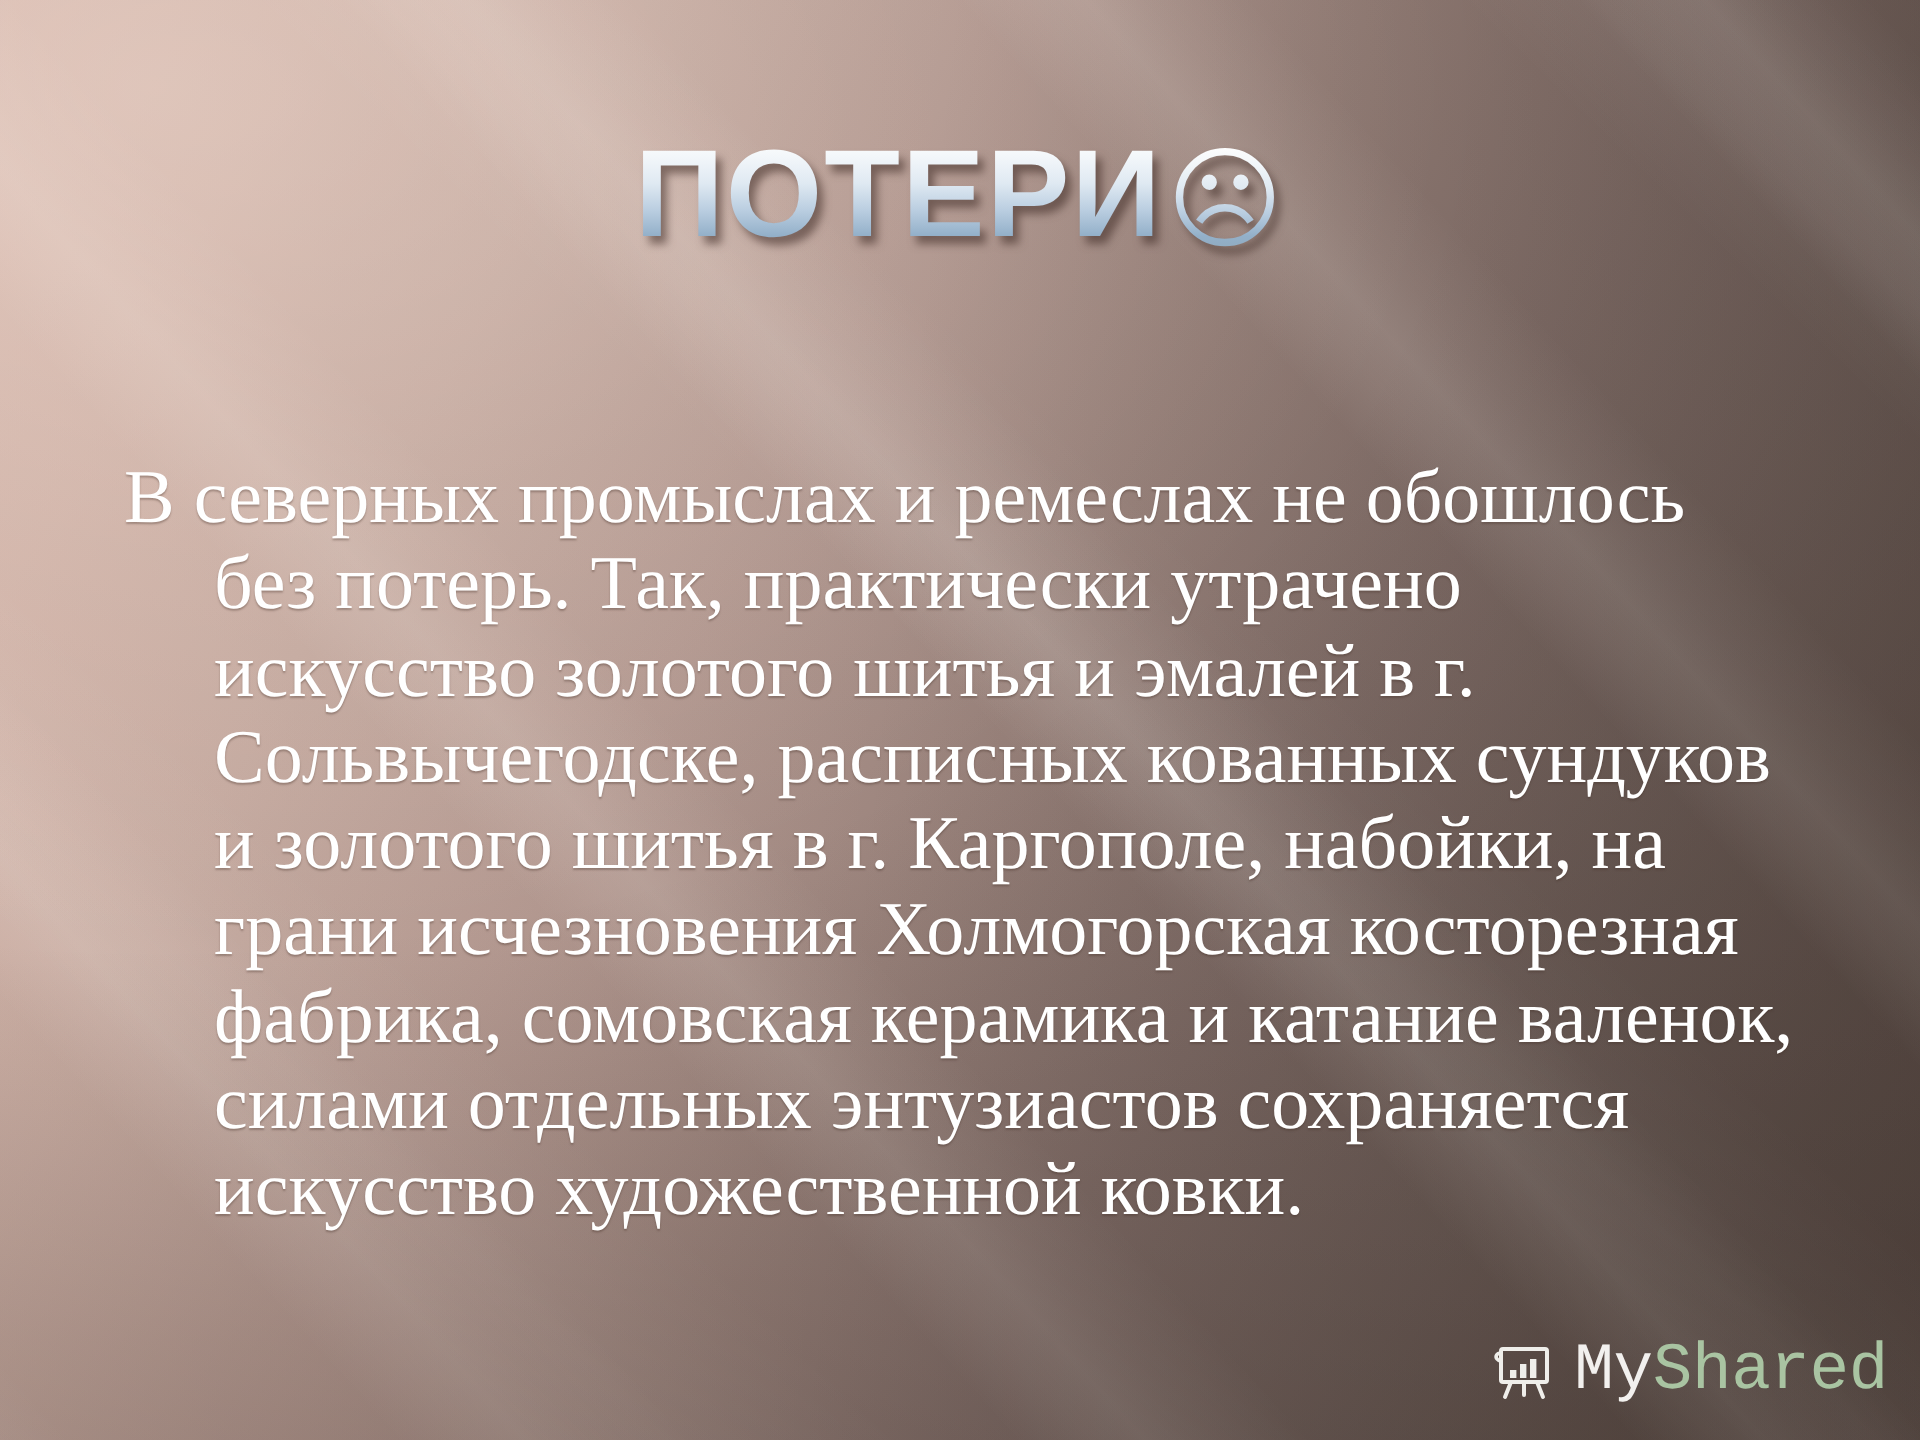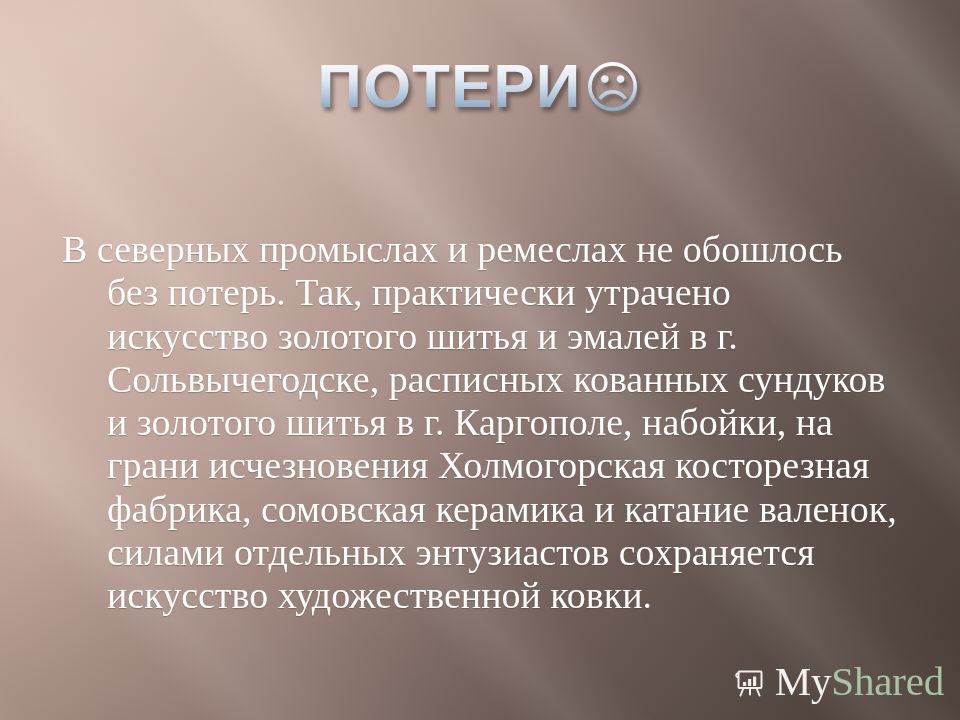--- a/index.html
+++ b/index.html
@@ -80,21 +80,21 @@
   }
 
   .slide-content {
     position: absolute;
     inset: 0;
   }
 
   
   .title-row {
     position: absolute;
-    top: 44px;
+    top: 56px;
     left: 0;
     right: 0;
     height: 84px;
     display: flex;
     align-items: center;
     justify-content: center;
     gap: 4px;
   }
 
   .title-text,
@@ -157,22 +157,22 @@
     gap: 8px;
   }
 
   .watermark-icon {
     width: 34px;
     height: 34px;
     display: block;
   }
 
   .watermark-text {
-    font-family: Liberation Serif, serif;
-    font-size: 41px;
+    font-family: Liberation Mono, monospace;
+    font-size: 33px;
     line-height: 1;
     letter-spacing: -0.2px;
     white-space: nowrap;
   }
 
   .wm-my  { color: #f2f0ee; }
   .wm-shared { color: #a9c4a2; }
 </style>
 </head>
 <body>

